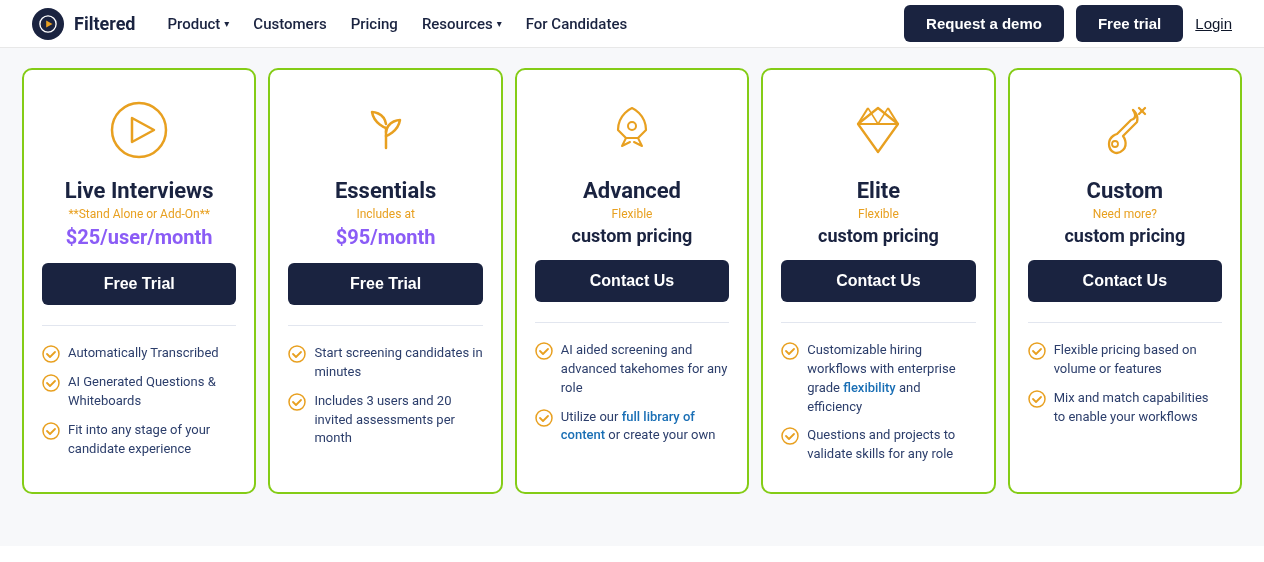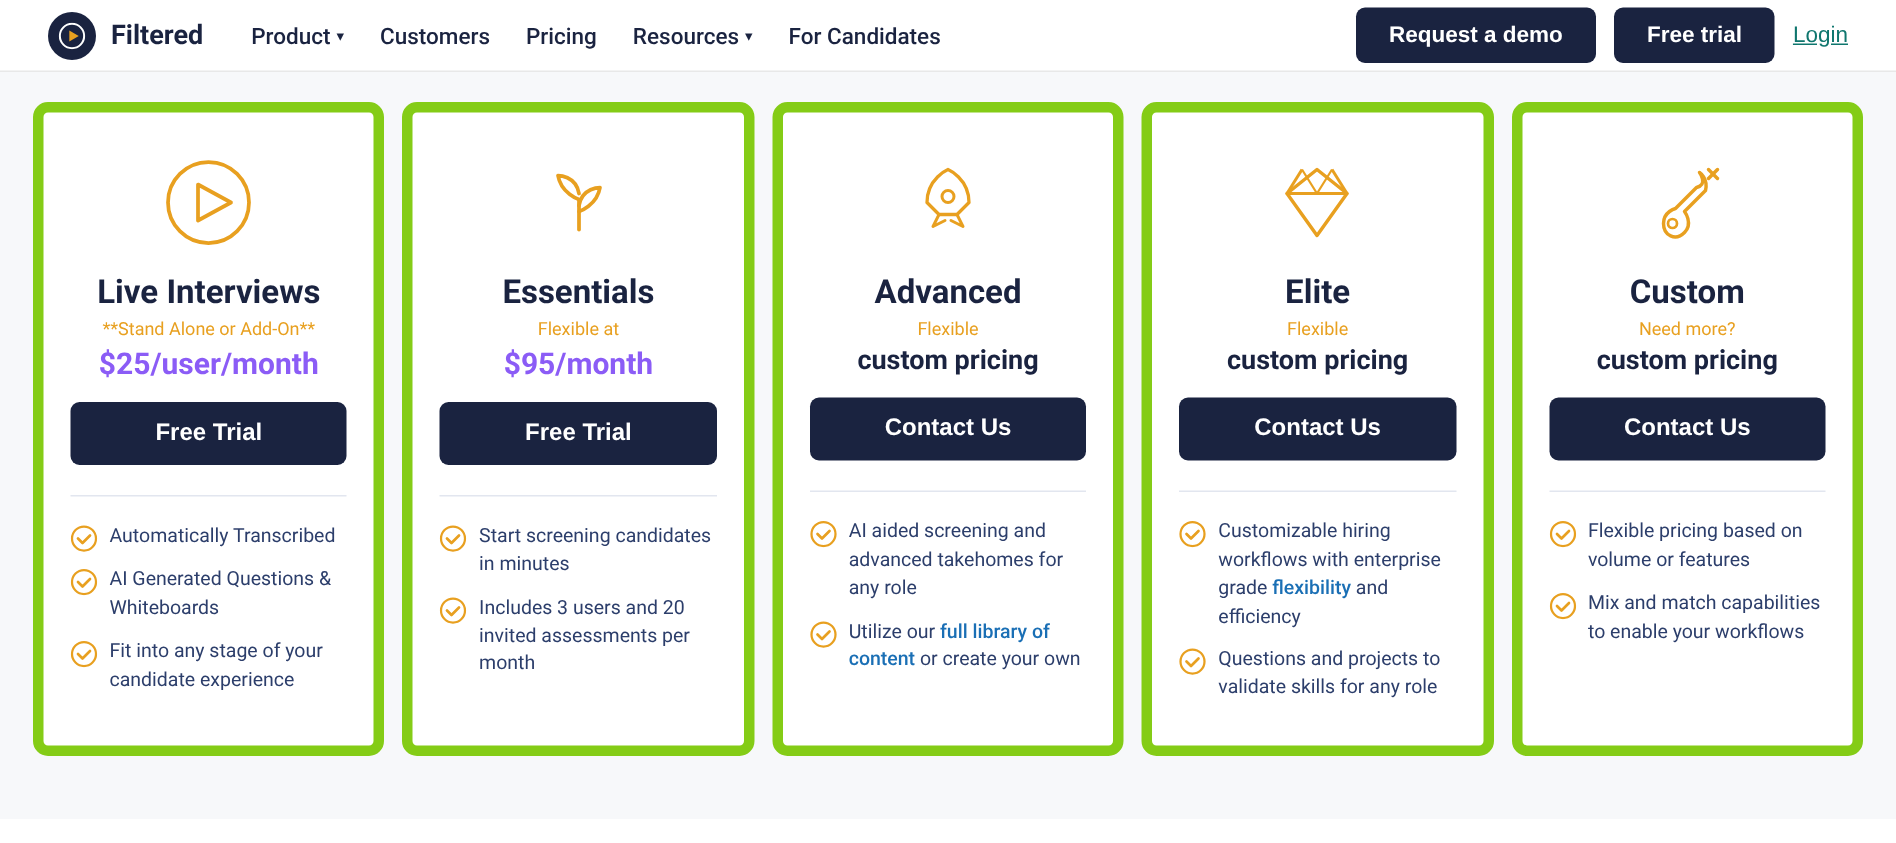--- a/index.html
+++ b/index.html
@@ -28,41 +28,41 @@
     .btn-demo {
       background: #1a2340; color: #fff; border: none; border-radius: 6px;
       padding: 10px 22px; font-size: 15px; font-weight: 600; cursor: pointer;
     }
     .btn-trial {
       background: #1a2340; color: #fff; border: none; border-radius: 6px;
       padding: 10px 22px; font-size: 15px; font-weight: 600; cursor: pointer;
     }
     .btn-login {
       background: none; border: none; font-size: 15px; font-weight: 500;
-      color: #0f766e; cursor: pointer; text-decoration: underline;
+      color: #0f172a; cursor: pointer; text-decoration: underline;
     }
 
     
     .pricing-area {
       padding: 20px 16px 40px;
       background: #f7f8fa;
       min-height: calc(100vh - 64px);
     }
 
     .cards-row {
       display: flex;
       gap: 0;
       max-width: 1264px;
       margin: 0 auto;
     }
 
     .card {
       flex: 1;
       background: #fff;
-      border: 7px solid #84cc16;
+      border: 2px solid #84cc16;
       border-radius: 10px;
       margin: 0 6px;
       padding: 24px 18px 28px;
       display: flex;
       flex-direction: column;
       align-items: center;
     }
 
     .card-icon {
       width: 72px; height: 72px;
@@ -200,21 +200,21 @@
 
     <div class="card">
       <div class="card-icon">
         <svg viewBox="0 0 60 60" fill="none" xmlns="http://www.w3.org/2000/svg">
           <path d="M30 48V28" stroke="#e8a020" stroke-width="2.5" stroke-linecap="round"></path>
           <path d="M30 28 C30 28 18 24 16 12 C16 12 28 12 30 24" stroke="#e8a020" stroke-width="2.5" stroke-linecap="round" stroke-linejoin="round" fill="none"></path>
           <path d="M30 36 C30 36 42 32 44 20 C44 20 32 20 30 32" stroke="#e8a020" stroke-width="2.5" stroke-linecap="round" stroke-linejoin="round" fill="none"></path>
         </svg>
       </div>
       <div class="card-title">Essentials</div>
-      <div class="card-subtitle">Flexible at</div>
+      <div class="card-subtitle">Includes at</div>
       <div class="card-price">$95/month</div>
       <button class="card-btn">Free Trial</button>
       <div class="card-divider"></div>
       <ul class="feature-list">
         <li class="feature-item">
           <svg class="check-icon" viewBox="0 0 18 18" fill="none">
               <circle cx="9" cy="9" r="8" stroke="#e8a020" stroke-width="1.5"></circle>
               <path d="M5 9l3 3 5-5" stroke="#e8a020" stroke-width="1.8" stroke-linecap="round" stroke-linejoin="round"></path>
             </svg>
           <span>Start screening candidates in minutes</span>

